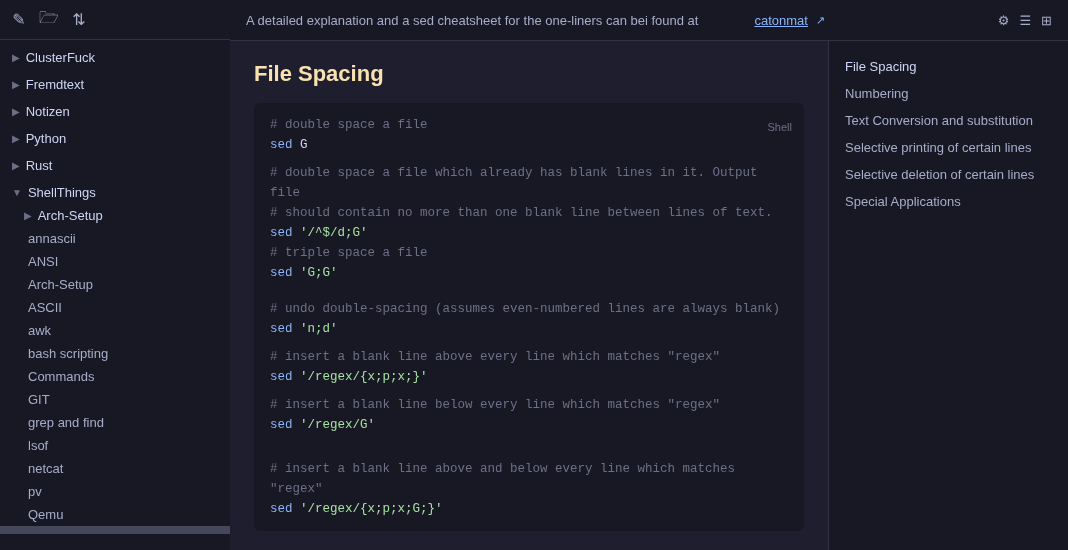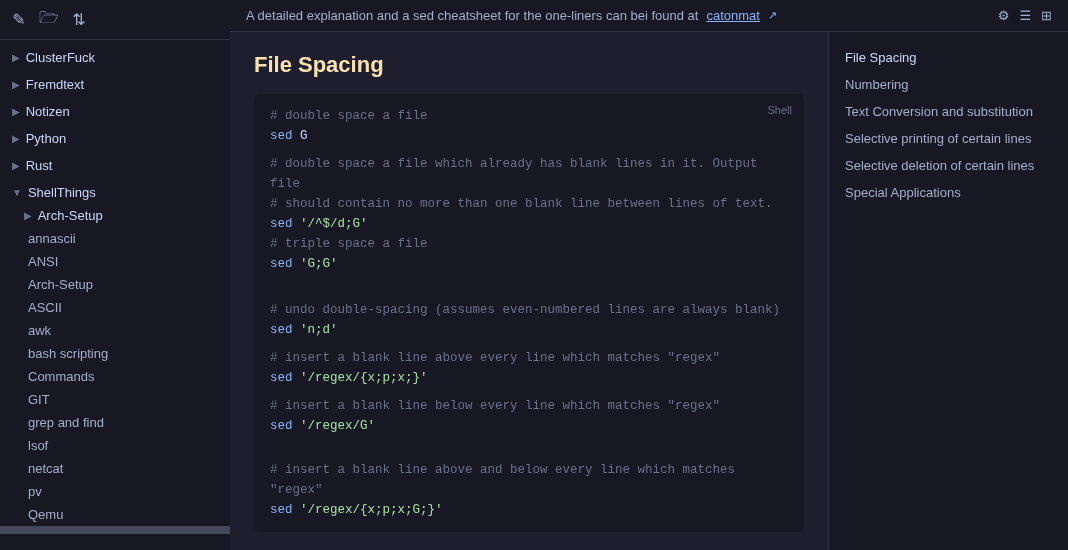--- a/index.html
+++ b/index.html
@@ -88,32 +88,33 @@
     .main-area {
       flex: 1;
       display: flex;
       flex-direction: column;
       overflow: hidden;
     }
     .top-bar {
       display: flex;
       align-items: center;
       padding: 0 16px;
-      height: 32px;
+      height: 41px;
       background: #181825;
       border-bottom: 1px solid #313244;
       font-size: 13px;
       color: #a6adc8;
       gap: 8px;
       flex-shrink: 0;
     }
     .top-bar-link {
       color: #89b4fa;
       text-decoration: underline;
       cursor: pointer;
+      margin-left: 48px;
     }
     .top-bar-icons {
       margin-left: auto;
       display: flex;
       gap: 10px;
       color: #a6adc8;
     }
     .content-wrapper {
       display: flex;
       flex: 1;
@@ -136,21 +137,21 @@
       border-radius: 6px;
       padding: 12px 16px;
       margin-bottom: 20px;
       font-family: 'Courier New', Courier, monospace;
       font-size: 12.5px;
       line-height: 1.6;
       position: relative;
     }
     .code-label {
       position: absolute;
-      top: 8px;
+      top: 16px;
       right: 12px;
       color: #6c7086;
       font-size: 11px;
       font-family: sans-serif;
     }
     .code-comment { color: #6c7086; }
     .code-sed { color: #89b4fa; }
     .code-arg { color: #a6e3a1; }
 
     
@@ -303,21 +304,21 @@
           <span class="code-sed">sed</span>
           <span class="code-arg"> '/^$/d;G'</span>
         </div>
         <div style="margin-top:0;">
           <span class="code-comment"># triple space a file</span>
         </div>
         <div>
           <span class="code-sed">sed</span>
           <span class="code-arg"> 'G;G'</span>
         </div>
-        <div style="margin-top:26px;">
+        <div style="margin-top:16px;">
           <span class="code-comment"># undo double-spacing (assumes even-numbered lines are always blank)</span>
         </div>
         <div>
           <span class="code-sed">sed</span>
           <span class="code-arg"> 'n;d'</span>
         </div>
         <div style="margin-top:8px;">
           <span class="code-comment"># insert a blank line above every line which matches "regex"</span>
         </div>
         <div>

